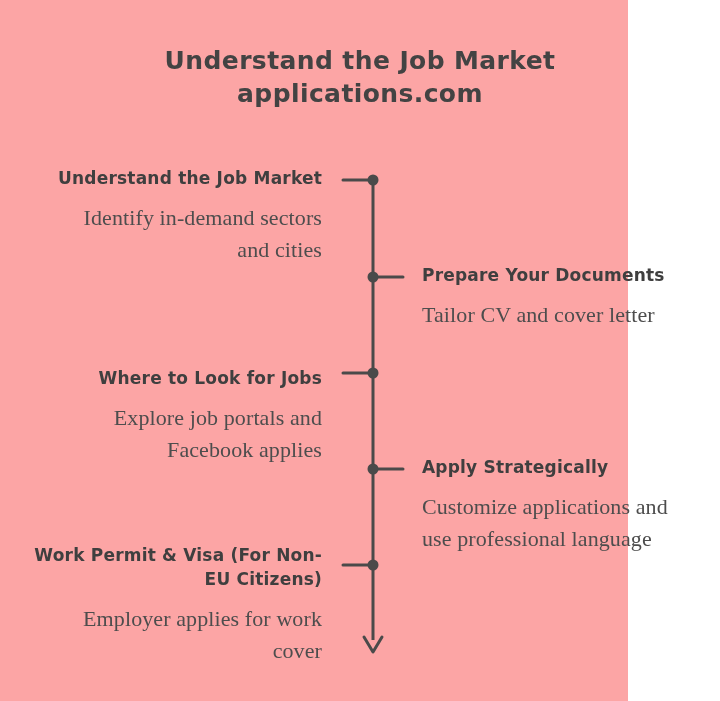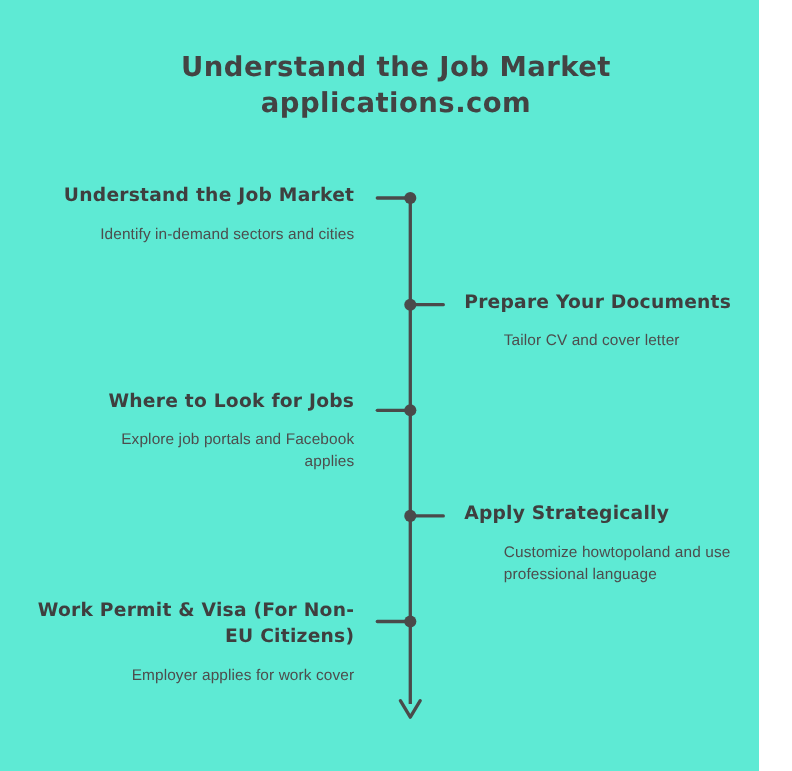--- a/index.html
+++ b/index.html
@@ -10,23 +10,23 @@
   body {
     width: 720px;
     height: 701px;
     background: #ffffff;
     font-family: "DejaVu Sans", sans-serif;
     overflow: hidden;
   }
 
   .infographic {
     position: relative;
-    width: 690px;
+    width: 628px;
     height: 701px;
-    background: #5eead4;
+    background: #fca5a5;
   }
 
   
   .header {
     position: absolute;
     top: 44px;
     left: 0;
     width: 720px;
     text-align: center;
   }
@@ -74,30 +74,30 @@
   .row-title {
     font-family: "DejaVu Sans", sans-serif;
     font-weight: bold;
     font-size: 17px;
     line-height: 24px;
     letter-spacing: 0.2px;
     color: #3f3f3f;
     margin: 0;
   }
   .row-desc {
-    font-family: Liberation Sans, sans-serif;
+    font-family: Liberation Serif, serif;
     font-weight: normal;
-    font-size: 14px;
-    line-height: 20px;
+    font-size: 22px;
+    line-height: 32px;
     letter-spacing: 0.1px;
     color: #4d4d4d;
     margin: 12px 0 0 0;
   }
   .row.left .row-desc { margin-left: 40px; }
-  .row.right .row-desc { margin-right: 40px; margin-left: 36px; }
+  .row.right .row-desc { margin-right: 40px; }
 </style>
 </head>
 <body>
 
 <div class="infographic">
 
   <div class="header">
     <div class="header-title">Understand the Job Market</div>
     <div class="header-subtitle">applications.com</div>
   </div>
@@ -124,28 +124,28 @@
     <div class="row left" style="top:166px;">
       <p class="row-title">Understand the Job Market</p>
       <p class="row-desc">Identify in-demand sectors and cities</p>
     </div>
 
     <div class="row right" style="top:263px;">
       <p class="row-title">Prepare Your Documents</p>
       <p class="row-desc">Tailor CV and cover letter</p>
     </div>
 
-    <div class="row left" style="top:353px;">
+    <div class="row left" style="top:366px;">
       <p class="row-title">Where to Look for Jobs</p>
       <p class="row-desc">Explore job portals and Facebook applies</p>
     </div>
 
     <div class="row right" style="top:455px;">
       <p class="row-title">Apply Strategically</p>
-      <p class="row-desc">Customize howtopoland and use professional language</p>
+      <p class="row-desc">Customize applications and use professional language</p>
     </div>
 
     <div class="row left" style="top:543px;text-align:right;">
       <p class="row-title">Work Permit &amp; Visa (For Non-EU Citizens)</p>
       <p class="row-desc">Employer applies for work cover</p>
     </div>
 
   </div>
 </div>
 

